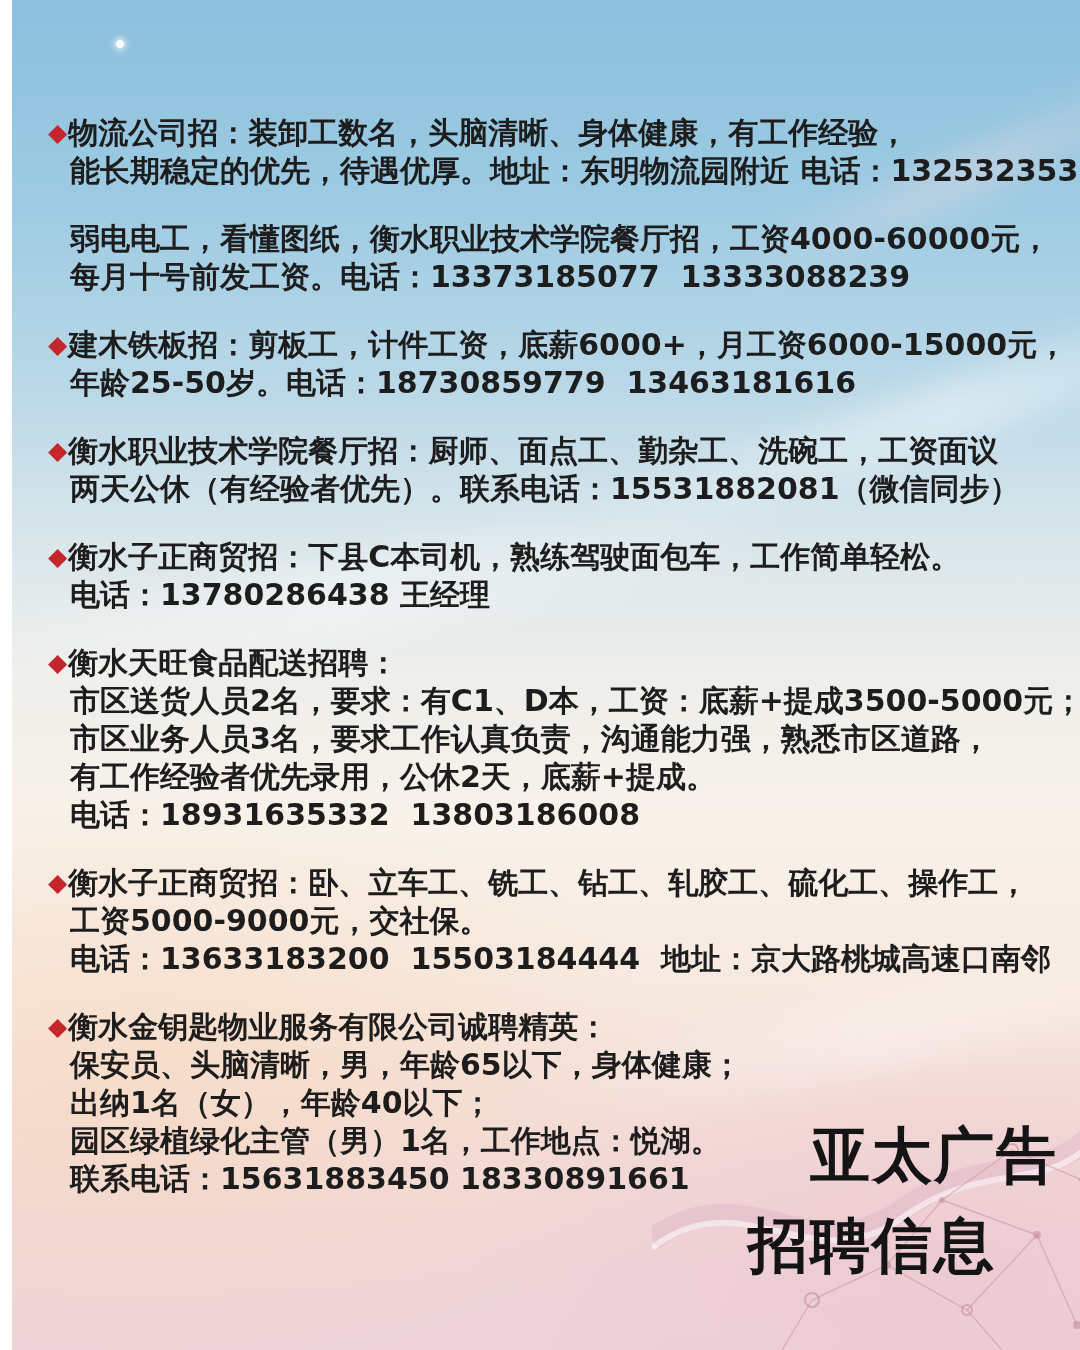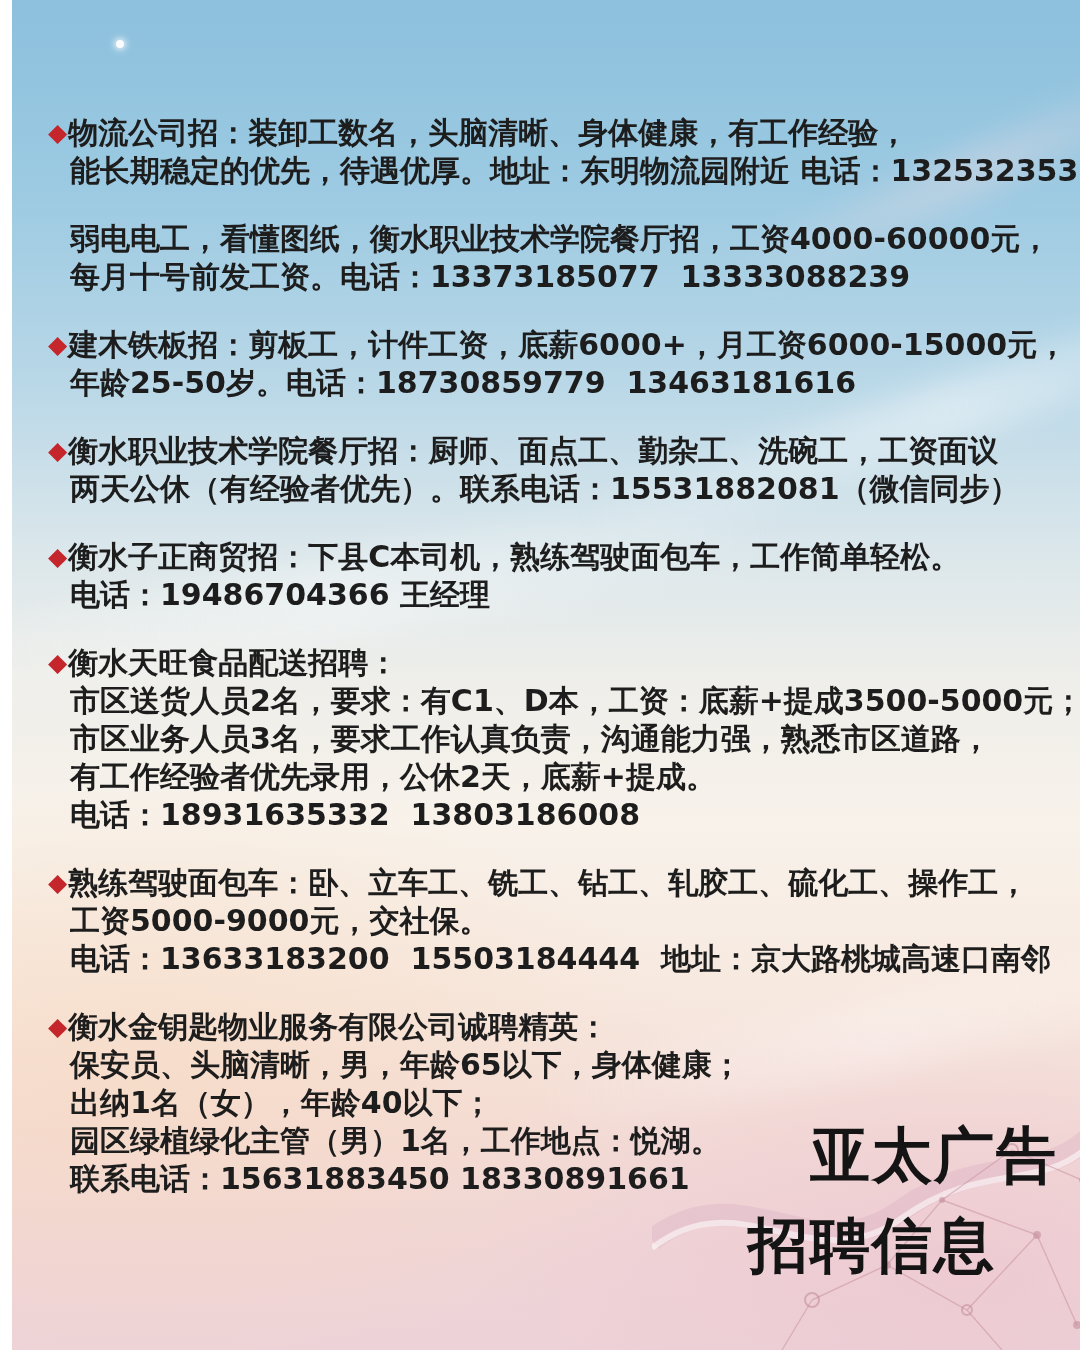--- a/index.html
+++ b/index.html
@@ -135,33 +135,33 @@
       <div class="line cont">年龄25-50岁。电话：18730859779  13463181616</div>
     </section>
 
     <section class="listing">
       <div class="line"><span class="bullet">◆</span><span>衡水职业技术学院餐厅招：厨师、面点工、勤杂工、洗碗工，工资面议</span></div>
       <div class="line cont">两天公休（有经验者优先）。联系电话：15531882081（微信同步）</div>
     </section>
 
     <section class="listing">
       <div class="line"><span class="bullet">◆</span><span>衡水子正商贸招：下县C本司机，熟练驾驶面包车，工作简单轻松。</span></div>
-      <div class="line cont">电话：19486704366 王经理</div>
+      <div class="line cont">电话：13780286438 王经理</div>
     </section>
 
     <section class="listing">
       <div class="line"><span class="bullet">◆</span><span>衡水天旺食品配送招聘：</span></div>
       <div class="line cont">市区送货人员2名，要求：有C1、D本，工资：底薪+提成3500-5000元；</div>
       <div class="line cont">市区业务人员3名，要求工作认真负责，沟通能力强，熟悉市区道路，</div>
       <div class="line cont">有工作经验者优先录用，公休2天，底薪+提成。</div>
       <div class="line cont">电话：18931635332  13803186008</div>
     </section>
 
     <section class="listing">
-      <div class="line"><span class="bullet">◆</span><span>熟练驾驶面包车：卧、立车工、铣工、钻工、轧胶工、硫化工、操作工，</span></div>
+      <div class="line"><span class="bullet">◆</span><span>衡水子正商贸招：卧、立车工、铣工、钻工、轧胶工、硫化工、操作工，</span></div>
       <div class="line cont">工资5000-9000元，交社保。</div>
       <div class="line cont">电话：13633183200  15503184444  地址：京大路桃城高速口南邻</div>
     </section>
 
     <section class="listing">
       <div class="line"><span class="bullet">◆</span><span>衡水金钥匙物业服务有限公司诚聘精英：</span></div>
       <div class="line cont">保安员、头脑清晰，男，年龄65以下，身体健康；</div>
       <div class="line cont">出纳1名（女），年龄40以下；</div>
       <div class="line cont">园区绿植绿化主管（男）1名，工作地点：悦湖。</div>
       <div class="line cont">联系电话：15631883450 18330891661</div>

